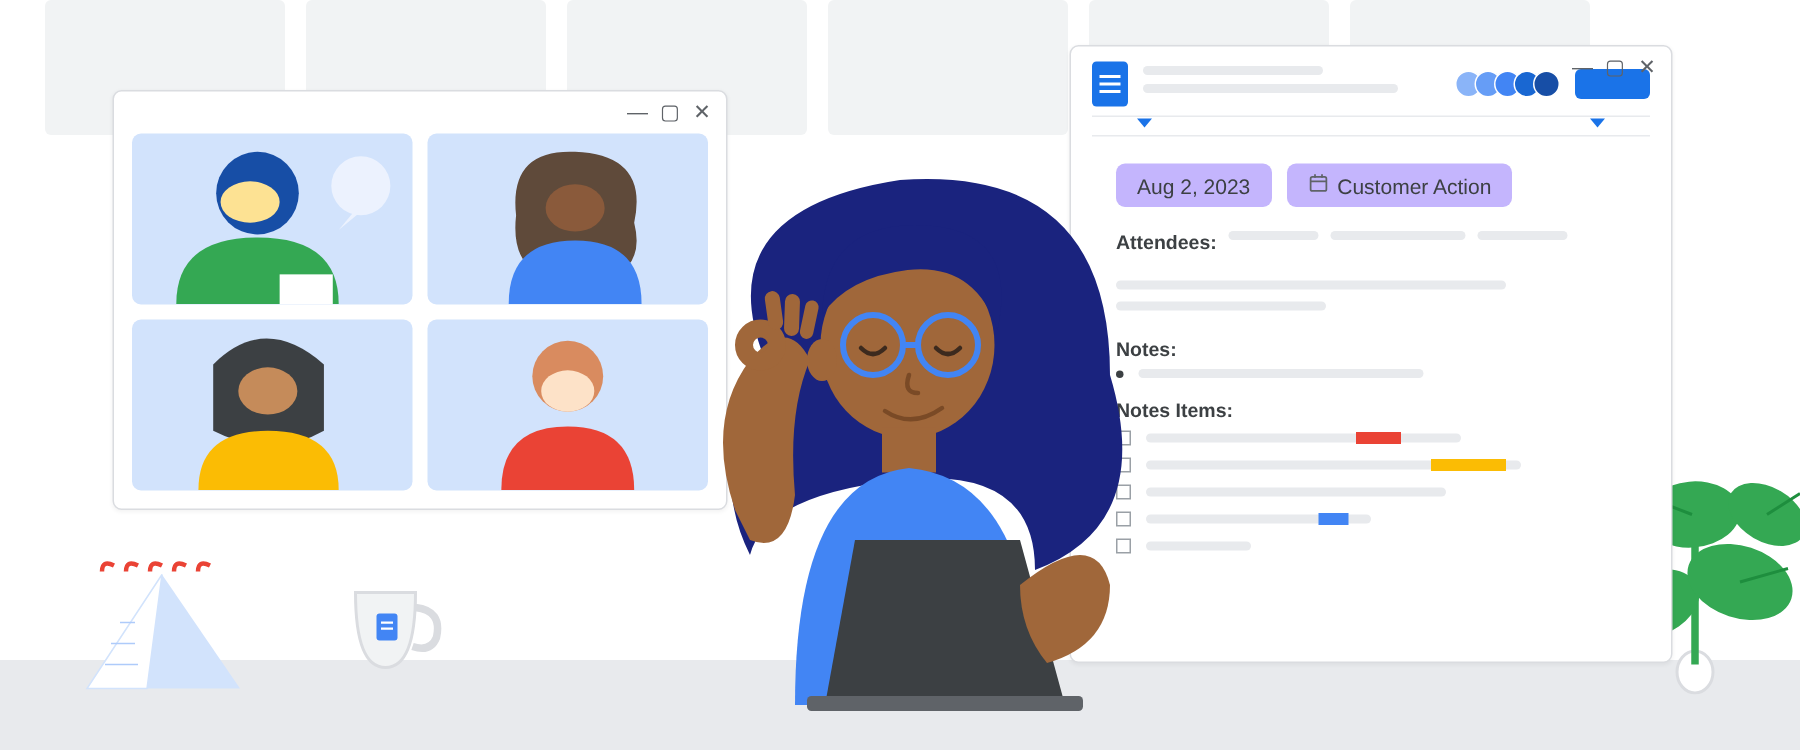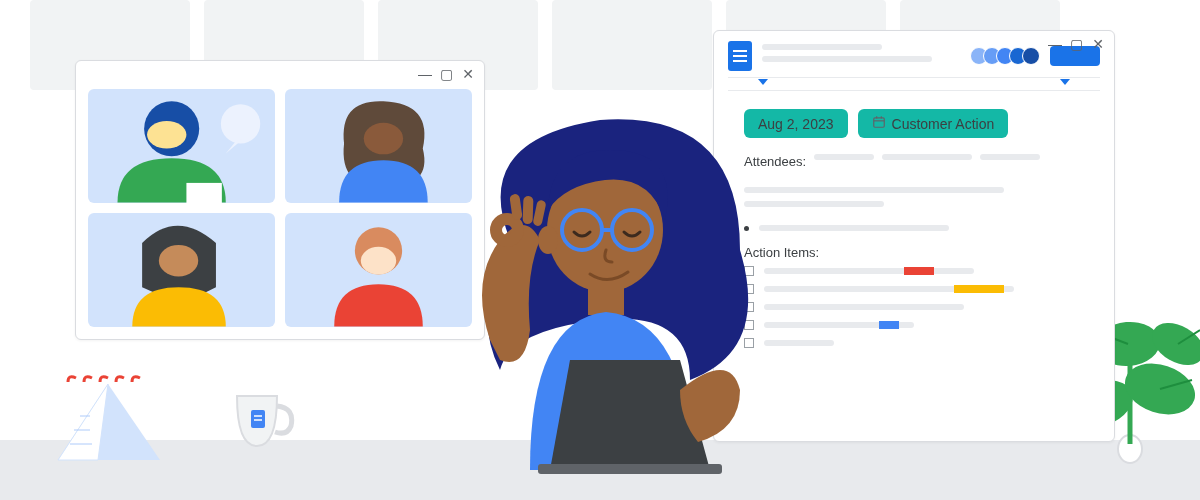--- a/index.html
+++ b/index.html
@@ -130,28 +130,28 @@
   .docs-toolbar .tab-mark {
     position: absolute; top: 1px;
     width: 0; height: 0;
     border-left: 5px solid transparent;
     border-right: 5px solid transparent;
     border-top: 6px solid #1a73e8;
   }
   .docs-body { padding: 18px 30px; font-size: 13px; color: #3c4043; }
   .chips { display: flex; gap: 10px; margin-bottom: 16px; }
   .chip {
-    background: #14b8a6;
+    background: #c4b5fd;
     padding: 6px 14px;
     border-radius: 6px;
     font-size: 14px;
     color: #3c4043;
     display: flex; align-items: center; gap: 6px;
   }
-  .section-label { font-size: 13px; color: #3c4043; margin-bottom: 6px; }
+  .section-label { font-size: 13px; color: #3c4043; margin-bottom: 6px; font-weight: bold; }
   .ghost-line { height: 6px; background: #e8eaed; border-radius: 3px; }
   .attendees-block { display: flex; gap: 8px; align-items: flex-start; margin-bottom: 12px; }
   .bullet-row { display: flex; align-items: center; gap: 10px; margin-bottom: 14px; }
   .bullet-dot { width: 5px; height: 5px; border-radius: 50%; background: #3c4043; }
   .action-row { display: flex; align-items: center; gap: 10px; margin-bottom: 8px; position: relative; }
   .checkbox { width: 10px; height: 10px; border: 1px solid #9aa0a6; background: #fff; flex-shrink: 0; }
   .highlight { position: absolute; height: 8px; top: 50%; transform: translateY(-50%); }
 
   
   .person {
@@ -282,26 +282,27 @@
         <div style="display:flex;gap:8px;margin-bottom:8px">
           <div class="ghost-line" style="width:60px"></div>
           <div class="ghost-line" style="width:90px"></div>
           <div class="ghost-line" style="width:60px"></div>
         </div>
       </div>
     </div>
     <div class="ghost-line" style="width:260px;margin-bottom:8px"></div>
     <div class="ghost-line" style="width:140px;margin-bottom:18px"></div>
 
+    <div class="section-label">Notes:</div>
     <div class="bullet-row">
       <span class="bullet-dot"></span>
       <div class="ghost-line" style="width:190px"></div>
     </div>
 
-    <div class="section-label">Action Items:</div>
+    <div class="section-label">Notes Items:</div>
 
     <div class="action-row">
       <span class="checkbox"></span>
       <div class="ghost-line" style="width:210px"></div>
       <span class="highlight" style="background:#ea4335;width:30px;left:160px"></span>
     </div>
     <div class="action-row">
       <span class="checkbox"></span>
       <div class="ghost-line" style="width:250px"></div>
       <span class="highlight" style="background:#fbbc04;width:50px;left:210px"></span>

